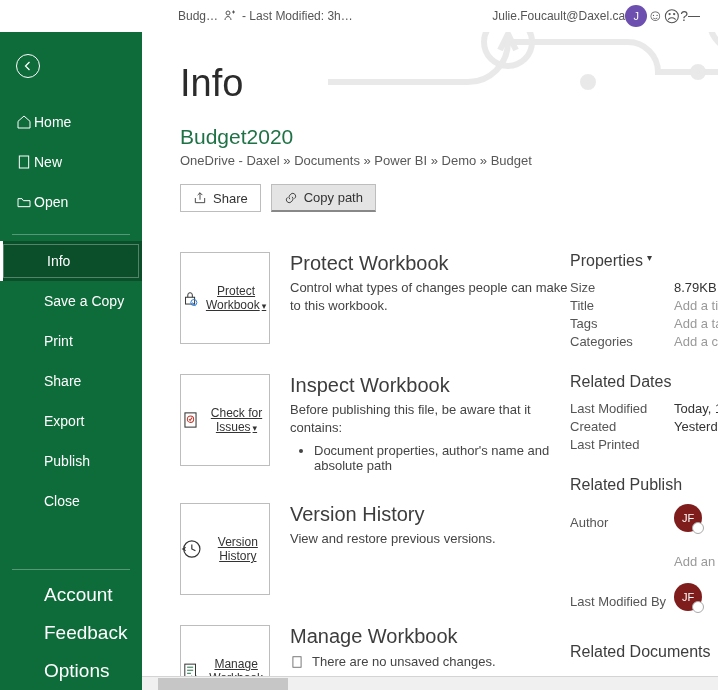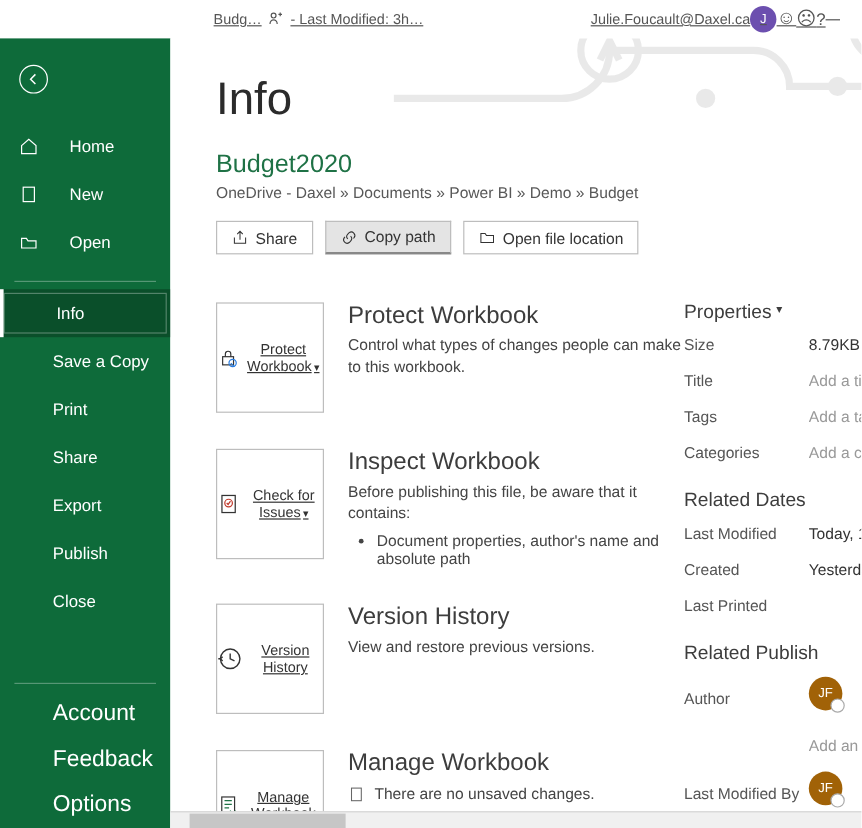--- a/index.html
+++ b/index.html
@@ -1,33 +1,33 @@
 <!DOCTYPE html>
 <html><head>
 <meta charset="utf-8">
 <style>
   * { box-sizing: border-box; margin: 0; padding: 0; font-family: "Segoe UI", -apple-system, sans-serif; }
   body { width: 718px; height: 690px; overflow: hidden; display: flex; flex-direction: column; background: #fff; position: relative; }
   
-  .titlebar { height: 32px; display: flex; align-items: center; padding: 0 8px; font-size: 12px; color: #555; background: #fff; text-decoration: underline; }
+  .titlebar { height: 32px; display: flex; align-items: center; padding: 0 8px; font-size: 12px; color: #555; background: #fff; }
   .tb-left { display: flex; align-items: center; gap: 6px; margin-left: 170px; }
   .tb-right { display: flex; align-items: center; margin-left: auto; }
   .tb-text { white-space: nowrap; }
   .avatar { width: 22px; height: 22px; border-radius: 50%; background: #6c4faf; color: #fff; display: flex; align-items: center; justify-content: center; font-size: 11px; }
   .emoji-btn { font-size: 16px; cursor: pointer; color: #555; }
   .help-btn { font-size: 14px; cursor: pointer; color: #555; }
   .minim { width: 12px; height: 1px; background: #555; margin-right: 10px; }
   .share-icon { width: 12px; height: 12px; }
 
   .app { display: flex; flex: 1; min-height: 0; }
   
   .sidebar { width: 142px; background: #0e6b3a; color: #fff; display: flex; flex-direction: column; padding-top: 22px; }
   .back-arrow { width: 24px; height: 24px; margin-left: 16px; margin-bottom: 24px; display: flex; align-items: center; justify-content: center; border: 1.5px solid #fff; border-radius: 50%; cursor: pointer; }
   .back-arrow svg { width: 12px; height: 12px; fill: #fff; }
-  .nav-item { display: flex; align-items: center; height: 40px; padding-left: 16px; font-size: 14px; cursor: pointer; gap: 26px; }
+  .nav-item { display: flex; align-items: center; height: 40px; padding-left: 16px; font-size: 14px; cursor: pointer; gap: 2px; }
   .nav-item.active { background: #0a4f2a; border-left: 3px solid #fff; padding-left: 13px; outline: 1px solid rgba(255,255,255,0.3); outline-offset: -4px;}
   .nav-item .icon { width: 16px; height: 16px; display: flex; align-items: center; justify-content: center; }
   .nav-sep { height: 1px; background: rgba(255,255,255,0.3); margin: 12px 12px 6px 12px; }
   .nav-spacer { flex: 1; }
   .nav-item.small { height: 38px; font-size: 19px; padding-left: 44px; text-align: center; }
   .nav-item.indented { padding-left: 44px; }
 
   .main { flex: 1; background: #fff; display: flex; flex-direction: column; position: relative; min-width: 0; overflow: hidden; }
   .bg-circuit { position: absolute; top: -20px; right: -30px; width: 420px; height: 100px; opacity: 0.18; pointer-events: none; }
   .content { padding: 30px 0 0 38px; display: flex; flex-direction: column; min-height: 0; overflow: hidden;}
@@ -48,25 +48,25 @@
   .tile { width: 90px; height: 92px; border: 1px solid #bdbdbd; display: flex; flex-direction: row; align-items: center; justify-content: center; font-size: 12px; color: #333; text-align: center; gap: 4px; cursor: pointer; background:#fff;text-decoration:underline; }
   .tile .tile-icon { width: 28px; height: 28px; }
   .tile .chevron { font-size: 9px; margin-left: 2px; }
   .sec-text { flex: 1; }
   .sec-title { font-size: 20px; color: #3d3d3d; font-weight: 400; margin-bottom: 4px; }
   .sec-desc { font-size: 13px; color: #444; line-height: 1.4; }
   .sec-list { margin-top: 6px; padding-left: 24px; font-size: 13px; color: #444; }
   .inline-row { display:flex; align-items:center; gap:8px; font-size:13px; color:#444; margin-top:6px;}
 
   .prop-header { font-size: 16px; color: #3d3d3d; margin-bottom: 10px; display:flex; gap:4px;}
-  .prop-table { display: grid; grid-template-columns: 104px 1fr; row-gap: 15px; font-size: 13px; color: #444; margin-bottom: 24px; }
+  .prop-table { display: grid; grid-template-columns: 104px 1fr; row-gap: 3px; font-size: 13px; color: #444; margin-bottom: 24px; }
   .prop-label { color: #555; }
   .prop-value { color: #333; white-space: nowrap; overflow: hidden; }
   .prop-placeholder { color: #999; }
-  .avatar-sm { width: 28px; height: 28px; border-radius: 50%; background: #a16207; color: #fff; display: inline-flex; align-items: center; justify-content: center; font-size: 11px; position:relative;}
+  .avatar-sm { width: 28px; height: 28px; border-radius: 50%; background: #7f1d1d; color: #fff; display: inline-flex; align-items: center; justify-content: center; font-size: 11px; position:relative;}
   .avatar-sm::after{ content:''; position:absolute; right:-2px; bottom:-2px; width:10px; height:10px; border-radius:50%; background:#fff; border:1px solid #aaa;}
   .people-row { display:flex; align-items:center; gap:8px; margin-bottom:8px;}
   
   .scrollbar { position: absolute; left: 142px; right: 0; bottom: 0; height: 14px; background: #f0f0f0; border-top: 1px solid #d4d4d4;}
   .scroll-thumb { position: absolute; left:16px; height:12px; top:1px; width: 130px; background:#c6c6c6;}
 </style>
 </head>
 <body>
 
 <div class="titlebar">
@@ -177,26 +177,20 @@
               <path d="M4 12v8h16v-8M12 3v12M8 7l4-4 4 4"></path>
             </svg>
           <span>Share</span>
         </div>
         <div class="action-btn pressed">
           <svg class="icon" viewBox="0 0 24 24" fill="none" stroke="#333" stroke-width="1.5">
               <path d="M10 14a5 5 0 0 1 0-7l2-2a5 5 0 0 1 7 7l-1 1M14 10a5 5 0 0 1 0 7l-2 2a5 5 0 0 1-7-7l1-1"></path>
             </svg>
           <span>Copy path</span>
         </div>
-        <div class="action-btn">
-          <svg class="icon" viewBox="0 0 24 24" fill="none" stroke="#333" stroke-width="1.5">
-              <path d="M3 6h6l2 3h10v10H3z"></path>
-            </svg>
-          <span>Open file location</span>
-        </div>
       </div>
 
       <div class="body-cols">
         <div class="left-col">
           <div class="section">
             <div class="tile">
               <svg class="tile-icon" viewBox="0 0 24 24" fill="none" stroke="#333" stroke-width="1.3">
                   <rect x="6" y="11" width="12" height="9"></rect>
                   <path d="M9 11V8a3 3 0 0 1 6 0v3"></path>
                   <circle cx="17" cy="18" r="4" stroke="#2a7de1"></circle>

